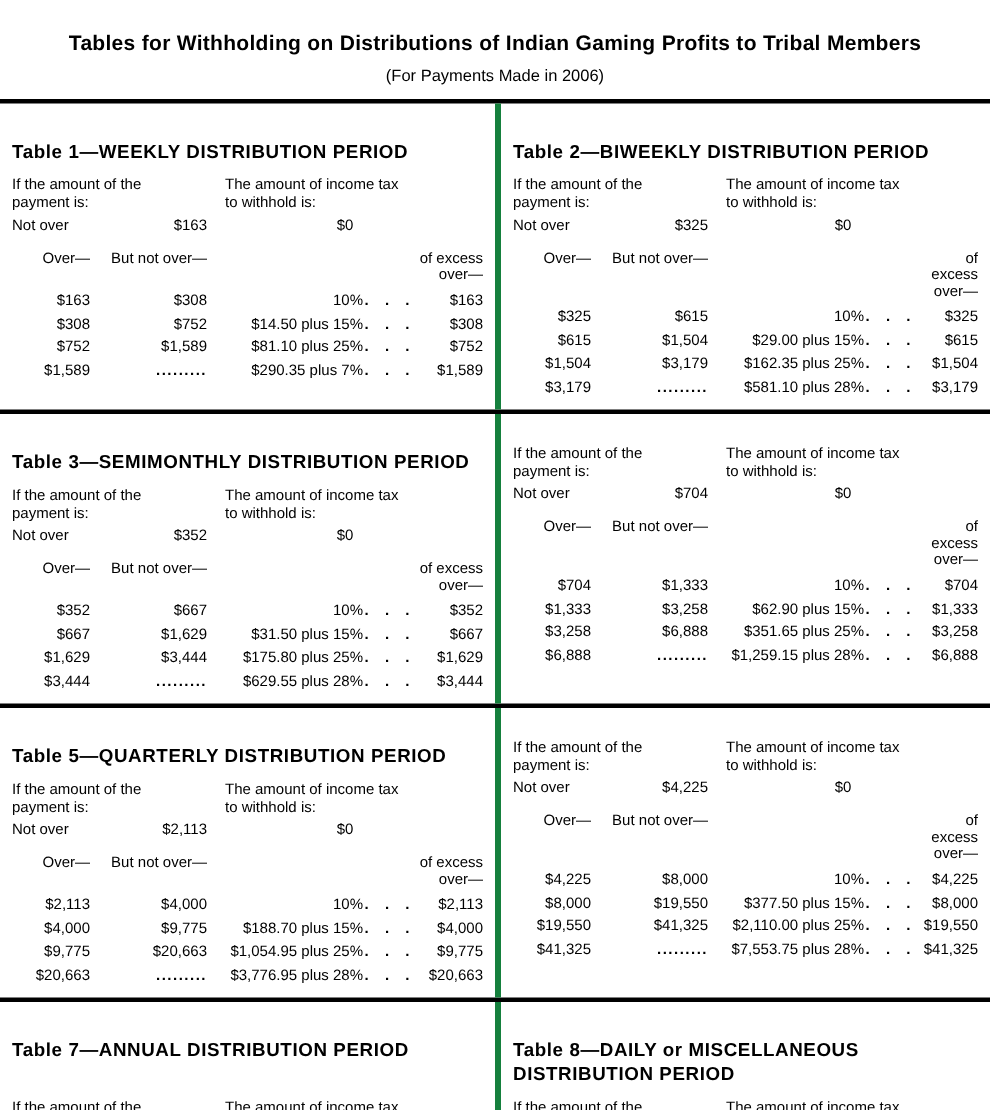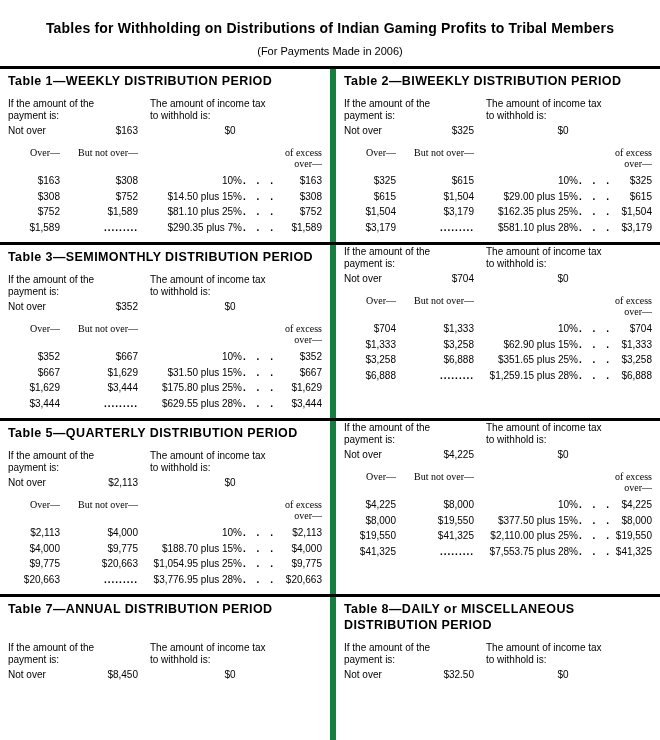--- a/index.html
+++ b/index.html
@@ -35,23 +35,23 @@
   .band {
     display: grid;
     grid-template-columns: 330px 330px;
     border-bottom: 3px solid #000;
     box-sizing: border-box;
     min-height: 160px;
   }
   .band.tall-titles { min-height: 175px; }
   .table-block {
     box-sizing: border-box;
-    padding: 1px 8px 7px 8px;
-  }
-  .table-block.right { border-left: 6px solid #15803d; }
+    padding: 21px 8px 7px 8px;
+  }
+  .table-block.right { border-left: 4px solid #15803d; }
   .table-title {
     font-size: 12.5px;
     font-weight: bold;
     letter-spacing: 0.4px;
     line-height: 16px;
     margin: 3px 0 9px 0;
   }
   .tall-titles .table-title { min-height: 32px; }
   
   .cond-row { display: flex; font-size: 10px; line-height: 11.5px; }
@@ -63,21 +63,21 @@
   .not-over-row { display: flex; font-size: 10px; margin: 4px 0 11px 0; }
   .nov-label  { width: 52px; }
   .nov-amount { width: 78px; text-align: right; }
   .nov-tax    { flex: 1; text-align: center; }
   
   .grid-row {
     display: grid;
     grid-template-columns: 52px 78px 104px 36px 1fr;
     font-size: 10px;
   }
-  .col-heads { margin-bottom: 4px; font-family: Liberation Serif, serif; }
+  .col-heads { margin-bottom: 4px; }
   .c-right  { text-align: right; }
   .c-center { text-align: center; }
   .data-row { line-height: 15.5px; }
   .dash-fill { font-weight: bold; letter-spacing: 1px; }
   .dots { font-weight: bold; letter-spacing: 4px; white-space: nowrap; }
 </style>
 </head>
 <body>
 
 <div class="page">

